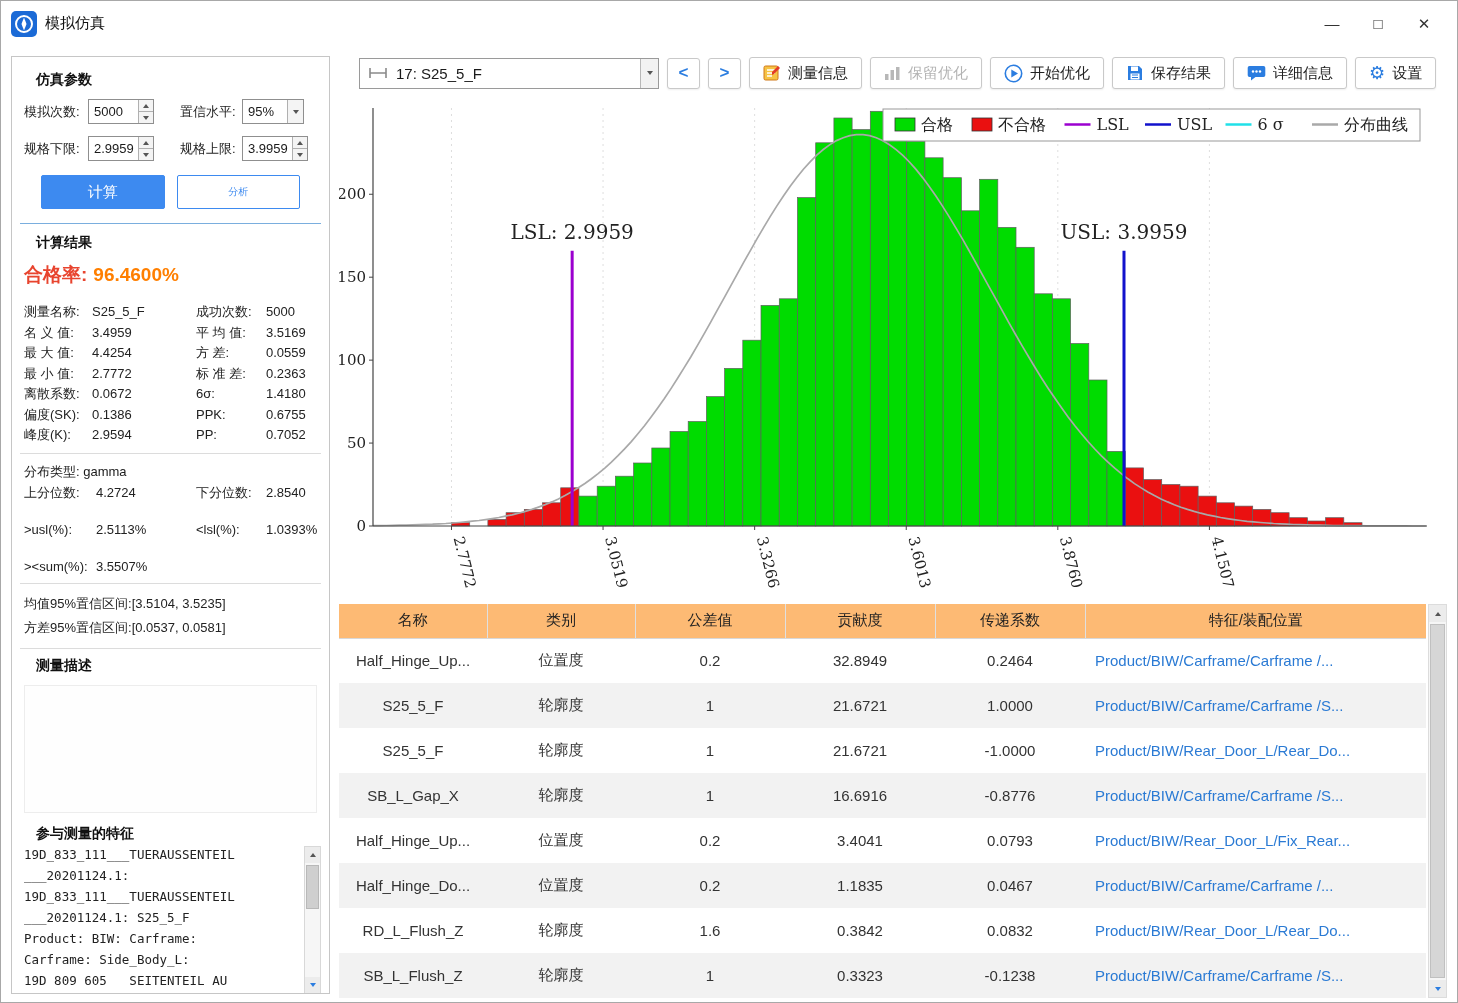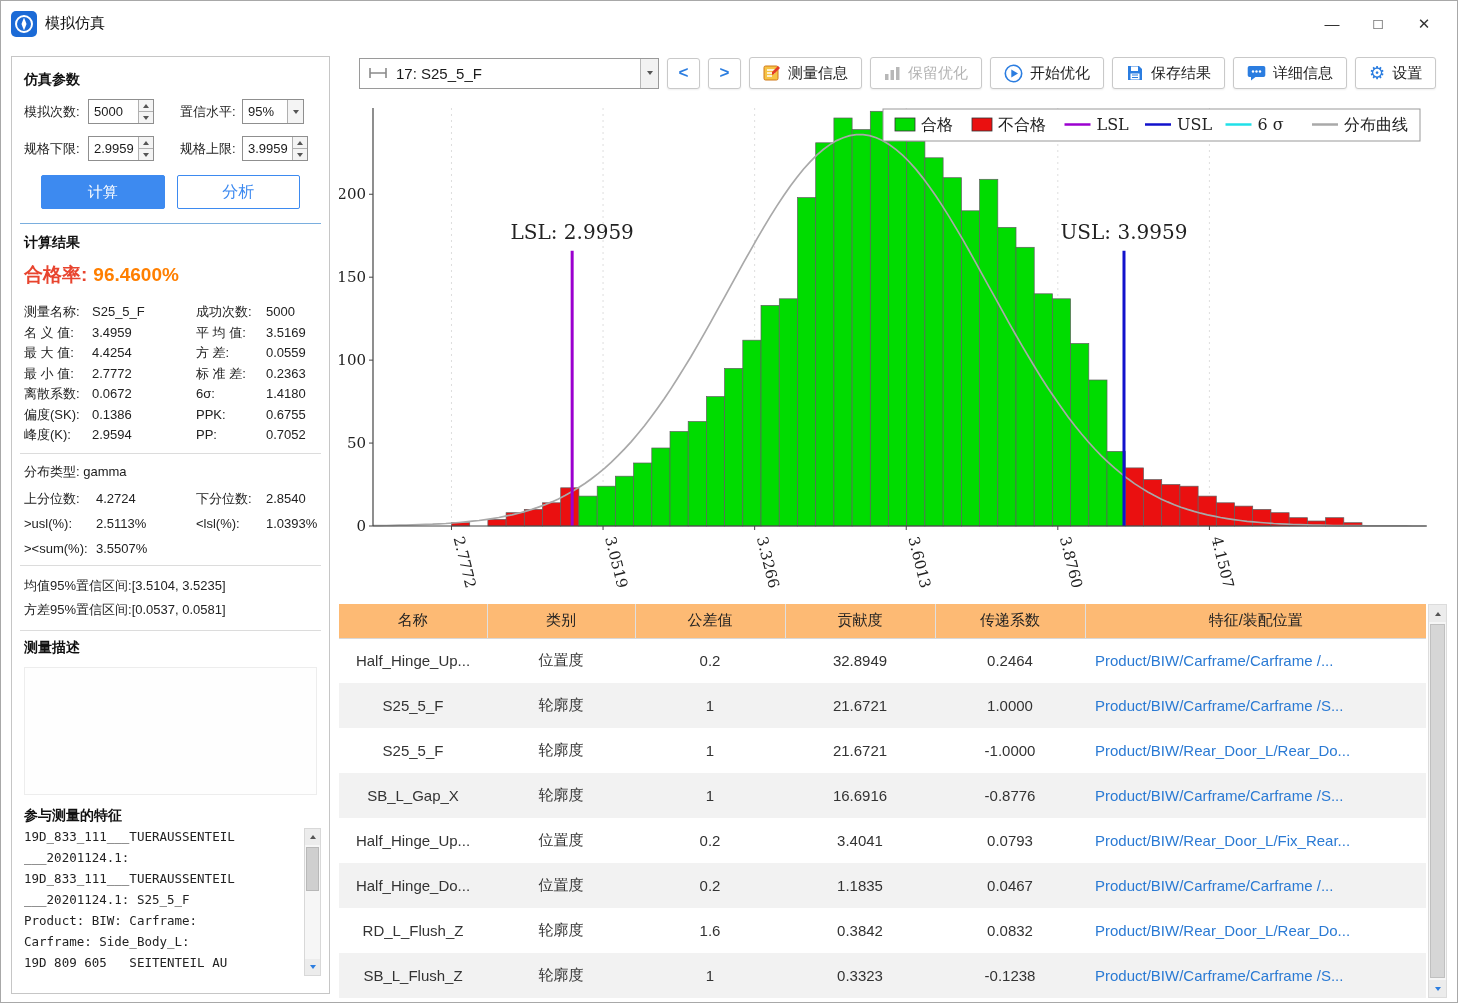--- a/index.html
+++ b/index.html
@@ -9,46 +9,46 @@
 
   
   .titlebar { position:absolute; left:0; top:0; width:100%; height:45px; display:flex; align-items:center; padding:0 10px; background:#fff; }
   .logo { width:26px; height:26px; margin-right:8px; }
   .title-text { font-size:15px; color:#111; }
   .win-btns { margin-left:auto; display:flex; }
   .win-btn { width:46px; height:30px; display:flex; align-items:center; justify-content:center; font-size:15px; color:#333; cursor:default; }
 
   
   .sidebar { position:absolute; left:10px; top:55px; width:319px; height:938px; border:1px solid #c6c6c6; background:#fff; padding:10px 12px; overflow:hidden; font-size:13px; }
-  .sec-title { font-size:14px; font-weight:bold; color:#111; margin:4px 0 10px; }
+  .sec-title { font-size:14px; font-weight:bold; color:#111; margin:4px 12px 10px; }
   .field-row { display:flex; align-items:center; margin-bottom:12px; }
   .flabel { width:64px; font-size:13px; color:#222; }
   .flabel.second { margin-left:26px; width:62px; }
   .spinbox { display:inline-flex; align-items:stretch; border:1px solid #8f8f8f; background:#fff; height:25px; width:66px; }
   .spin-value { flex:1; font-size:13px; padding:4px 4px 0 5px; white-space:nowrap; overflow:hidden; }
   .spin-btns { width:15px; border-left:1px solid #b0b0b0; display:flex; flex-direction:column; background:#f4f4f4; }
   .spin-btns i { flex:1; display:flex; align-items:center; justify-content:center; }
   .spin-btns i + i { border-top:1px solid #b0b0b0; }
   .tri-up { width:0; height:0; border-left:3.5px solid transparent; border-right:3.5px solid transparent; border-bottom:4.5px solid #555; }
   .tri-dn { width:0; height:0; border-left:3.5px solid transparent; border-right:3.5px solid transparent; border-top:4.5px solid #555; }
   .tri-dn.blue { border-top-color:#2b7de0; }
   .combo { display:inline-flex; align-items:center; border:1px solid #8f8f8f; background:#fff; height:25px; width:62px; }
   .combo .cval { flex:1; padding-left:5px; font-size:13px; }
   .combo .cbtn { width:16px; height:100%; border-left:1px solid #b0b0b0; background:#f4f4f4; display:flex; align-items:center; justify-content:center; }
   .btn-row { display:flex; gap:12px; margin:14px 17px 14px; }
   .btn-primary { width:140px; height:34px; background:#3d8af0; border:1px solid #3d8af0; color:#fff; font-size:15px; border-radius:2px; text-align:center; line-height:32px; cursor:default; }
-  .btn-secondary { width:140px; height:34px; background:#fff; border:1px solid #3d8af0; color:#3d8af0; font-size:16px; border-radius:2px; text-align:center; line-height:32px; cursor:default; }
+  .btn-secondary { width:140px; height:34px; background:#fff; border:1px solid #3d8af0; color:#3d8af0; font-size:10px; border-radius:2px; text-align:center; line-height:32px; cursor:default; }
   .divider { height:1px; background:#dcdcdc; margin:8px -4px; }
   .divider.blue { background:#7aaede; margin:0 -4px 10px; }
   .passrate { font-size:19px; font-weight:bold; margin:8px 0 14px; }
   .passrate .pl { color:#e8442e; }
   .passrate .pv { color:#ff7f00; margin-left:6px; }
   .stats-grid { display:grid; grid-template-columns:68px 104px 70px auto; row-gap:1px; font-size:13px; line-height:19.5px; color:#222; }
   .dist-line { font-size:13px; line-height:20px; margin-top:6px; }
-  .dist-grid { display:grid; grid-template-columns:72px 100px 70px auto; row-gap:8px; font-size:13px; line-height:17px; margin-top:8px; color:#222; }
+  .dist-grid { display:grid; grid-template-columns:72px 100px 70px auto; row-gap:20px; font-size:13px; line-height:17px; margin-top:2px; color:#222; }
   .ci-lines { font-size:13px; line-height:24px; color:#222; }
   .desc-box { height:128px; border:1px solid #ededed; background:#fefefe; margin-top:6px; }
   .features-wrap { position:relative; margin-top:6px; height:152px; }
   .features-text { height:152px; overflow:hidden; margin-top:-9px; font-family:"DejaVu Sans Mono",monospace; font-size:12.5px; line-height:21px; color:#222; padding-right:20px; white-space:pre; }
   .side-scroll { position:absolute; right:-4px; top:2px; width:17px; height:148px; border:1px solid #d8d8d8; background:#f6f6f6; display:flex; flex-direction:column; align-items:center; }
   .side-scroll .sarrow { width:100%; height:16px; display:flex; align-items:center; justify-content:center; background:#ececec; }
   .side-scroll .sthumb { width:13px; height:44px; background:#cfcfcf; border:1px solid #b8b8b8; margin-top:2px; }
   .side-scroll .spacer { flex:1; }
 
   

